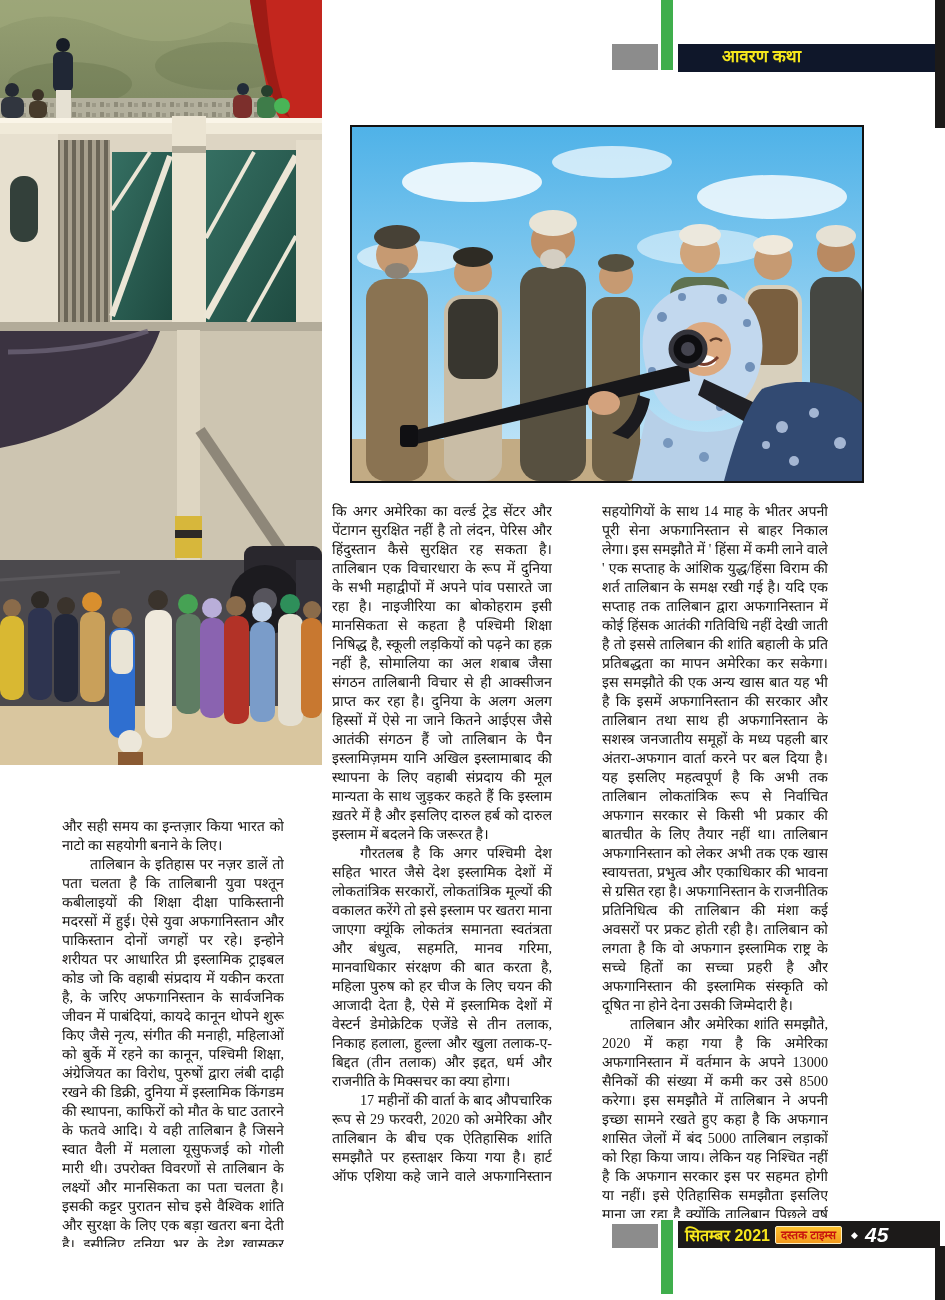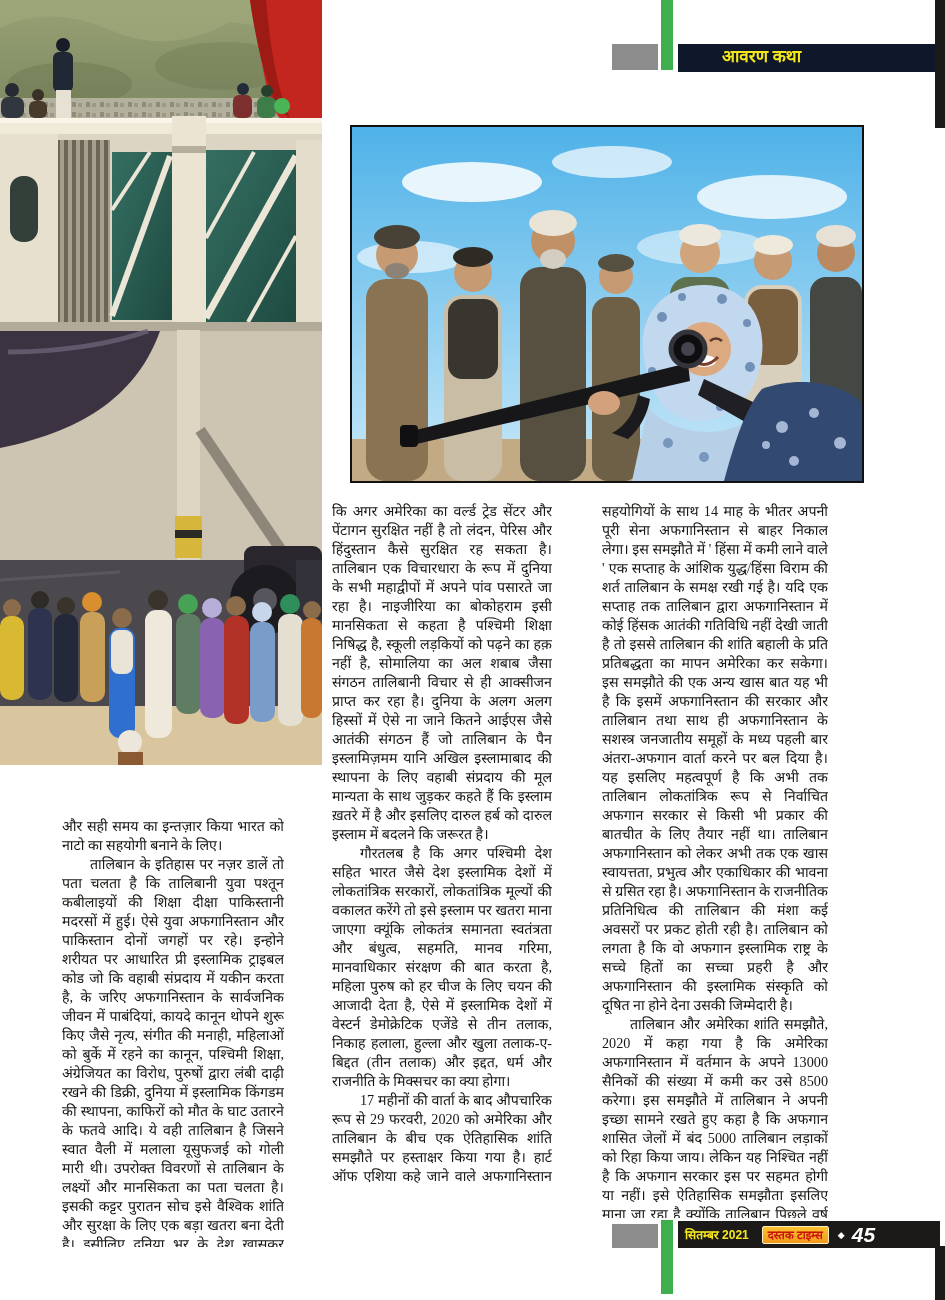--- a/index.html
+++ b/index.html
@@ -25,22 +25,22 @@
   #stripBottom { top:1246px; height:54px; }
 
   .headerbar { position:absolute; left:678px; top:44px; width:262px; height:28px;
                background:#0f172a; color:#f6e71c;
                font-family:"Liberation Sans","DejaVu Sans",sans-serif;
                font-weight:bold; font-size:17px; line-height:26px; padding-left:44px; }
 
   .footerbar { position:absolute; left:678px; top:1221px; width:262px; height:27px;
                background:#1c1a19; display:flex; align-items:center;
                font-family:"Liberation Sans","DejaVu Sans",sans-serif; }
-  .f-date { color:#f6e71c; font-size:12px; font-weight:bold; margin-left:7px; white-space:nowrap; }
-  .f-logo { margin-left:13px; background:linear-gradient(#fdc22e,#f2991d); color:#c8130d;
+  .f-date { color:#f6e71c; font-size:16px; font-weight:bold; margin-left:7px; white-space:nowrap; }
+  .f-logo { margin-left:5px; background:linear-gradient(#fdc22e,#f2991d); color:#c8130d;
             font-size:11.5px; font-weight:bold; padding:0 5px; line-height:16px;
             border:1px solid #fbeec2; border-radius:2px; white-space:nowrap; }
   .f-sep  { color:#ffffff; font-size:9px; margin-left:9px; }
   .f-num  { color:#ffffff; font-size:21px; font-weight:bold; font-style:italic; margin-left:7px; }
 
   
   .col { position:absolute; font-size:14.2px; line-height:19px; text-align:justify;
          color:#171512; overflow:hidden; }
   #col1 { left:62px;  top:786px; width:222px; height:430px;margin-top:31px; }
   #col2 { left:332px; top:502px; width:220px; height:682px; }

